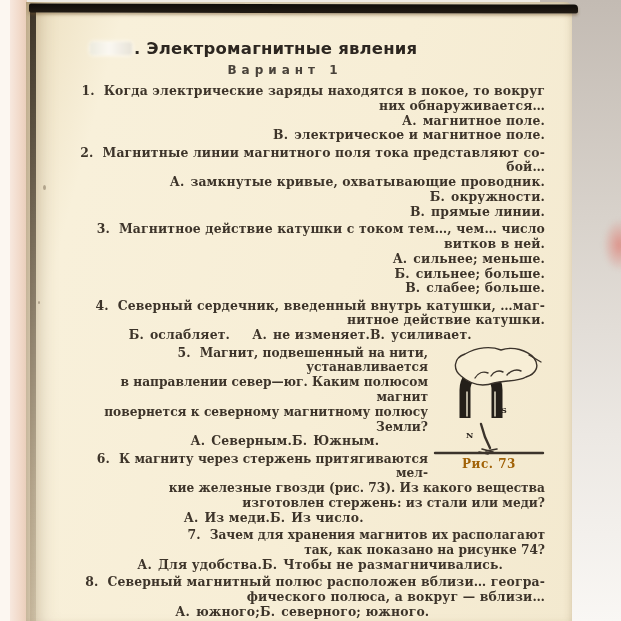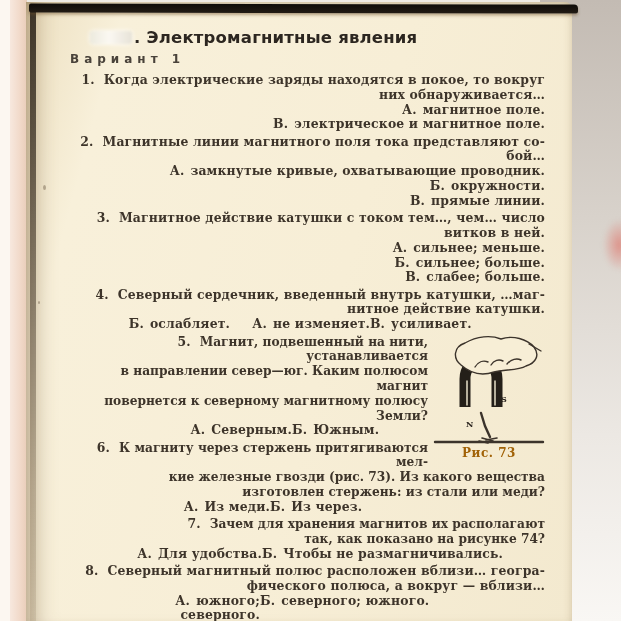--- a/index.html
+++ b/index.html
@@ -41,35 +41,35 @@
   .red-mark {
     position:absolute; left:603px; top:219px; width:22px; height:52px;
     background:radial-gradient(ellipse at 75% 50%, rgba(222,118,108,.7), rgba(222,118,108,0) 72%);
     filter:blur(2px);
   }
   .speck { position:absolute; background:#84735c; border-radius:50%; opacity:.55; }
 
   
   .content {
     position:absolute; left:26px; top:2px; width:546px; height:619px;
-    padding:26px 27px 0 44px; box-sizing:border-box;
+    padding:37px 27px 0 44px; box-sizing:border-box;
     color:#3d342a;
   }
   .title-row {
     margin-left:20px; font-family:"DejaVu Sans", sans-serif; font-weight:bold;
     font-size:16.5px; color:#2c2620; letter-spacing:.2px; white-space:nowrap;
   }
   .censor-patch {
     display:inline-block; width:42px; height:13px; margin-right:2px; vertical-align:-1px;
     background:linear-gradient(90deg,#eceade,#fbf8f2 45%,#e7e3d8);
     border-radius:3px; filter:blur(1.2px);
     box-shadow:0 0 4px rgba(255,255,255,.95);
   }
   .variant {
-    text-align:left; padding-right:45px; margin-top:5px;
+    text-align:center; padding-right:45px; margin-top:5px;
     font-family:"DejaVu Sans", sans-serif; font-weight:bold;
     font-size:12px; letter-spacing:5px; color:#49423a;
   }
   .questions {
     margin-top:7px; font-size:12.4px; line-height:14.8px;
     font-weight:bold; letter-spacing:.15px;
   }
   .q { margin-top:2.5px;text-align:right; }
   .q-text { margin:0; text-indent:8px; }
   .q-num { margin-right:9px; }
@@ -184,21 +184,21 @@
             <div class="opt"><span class="opt-label">Б.</span><span>Южным.</span></div>
           </div>
         </div>
 
         <div class="q">
           <p class="q-text"><span class="q-num">6.</span><span class="q-body">К магниту через стержень притягиваются мел-
 кие железные гвозди (рис. 73). Из какого вещества
 изготовлен стержень: из стали или меди?</span></p>
           <div class="opt-row">
             <div class="opt ow-q6"><span class="opt-label">А.</span><span>Из меди.</span></div>
-            <div class="opt"><span class="opt-label">Б.</span><span>Из через.</span></div>
+            <div class="opt"><span class="opt-label">Б.</span><span>Из число.</span></div>
           </div>
         </div>
 
         <div class="q">
           <p class="q-text"><span class="q-num">7.</span><span class="q-body">Зачем для хранения магнитов их располагают
 так, как показано на рисунке 74?</span></p>
           <div class="opt-row">
             <div class="opt ow-q7"><span class="opt-label">А.</span><span>Для удобства.</span></div>
             <div class="opt"><span class="opt-label">Б.</span><span>Чтобы не размагничивались.</span></div>
           </div>

